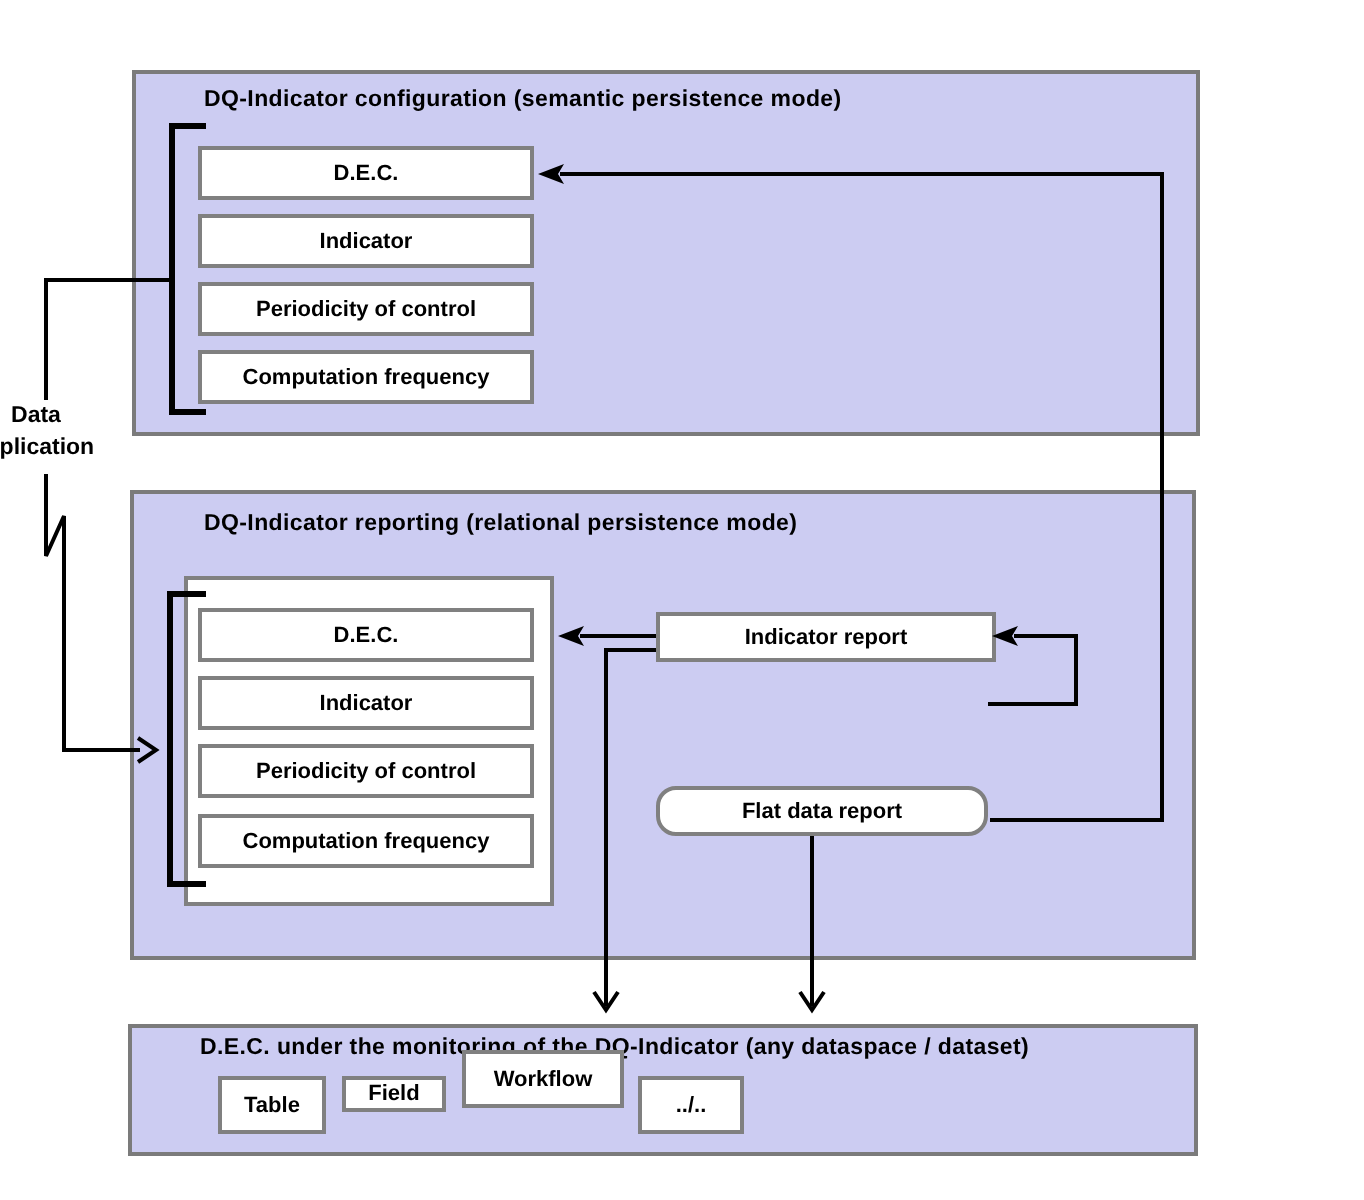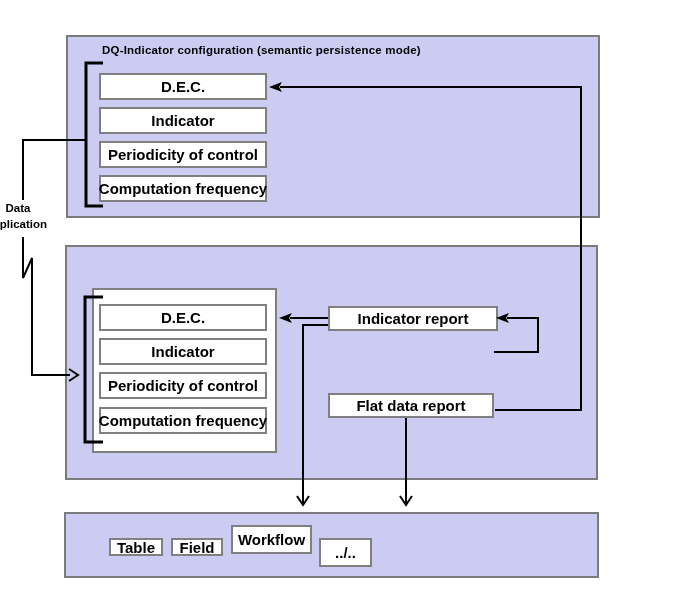--- a/index.html
+++ b/index.html
@@ -31,21 +31,21 @@
     z-index: 3;
   }
   .node {
     position: absolute;
     box-sizing: border-box;
     background: var(--box-fill, #ffffff);
     border: 2px solid var(--box-border, #808080);
     display: flex;
     align-items: center;
     justify-content: center;
-    font-size: 15px;
+    font-size: 11px;
     font-weight: bold;
     color: var(--text, #000);
     white-space: nowrap;
     z-index: 3;
   }
   .container-box {
     position: absolute;
     box-sizing: border-box;
     background: var(--box-fill, #ffffff);
     border: 2px solid var(--box-border, #808080);
@@ -100,34 +100,36 @@
 
   <div class="panel" style="left:66px; top:35px; width:534px; height:183px;"></div>
   <div class="panel-title" style="left:102px; top:44px;">DQ-Indicator configuration (semantic persistence mode)</div>
 
   <div class="node" style="left:99px; top:73px; width:168px; height:27px;">D.E.C.</div>
   <div class="node" style="left:99px; top:107px; width:168px; height:27px;">Indicator</div>
   <div class="node" style="left:99px; top:141px; width:168px; height:27px;">Periodicity of control</div>
   <div class="node" style="left:99px; top:175px; width:168px; height:27px;">Computation frequency</div>
 
   <div class="panel" style="left:65px; top:245px; width:533px; height:235px;"></div>
+  <div class="panel-title" style="left:102px; top:256px;">DQ-Indicator reporting (relational persistence mode)</div>
 
   <div class="container-box" style="left:92px; top:288px; width:185px; height:165px;"></div>
 
   <div class="node" style="left:99px; top:304px; width:168px; height:27px;">D.E.C.</div>
   <div class="node" style="left:99px; top:338px; width:168px; height:27px;">Indicator</div>
   <div class="node" style="left:99px; top:372px; width:168px; height:27px;">Periodicity of control</div>
   <div class="node" style="left:99px; top:407px; width:168px; height:27px;">Computation frequency</div>
 
   <div class="node" style="left:328px; top:306px; width:170px; height:25px;">Indicator report</div>
-  <div class="node" style="left:328px; top:393px; width:166px; height:25px;">Flat data report</div>
+  <div class="node" style="left:328px; top:393px; width:166px; height:25px;border-radius:10px;">Flat data report</div>
 
   <div class="panel" style="left:64px; top:512px; width:535px; height:66px;"></div>
+  <div class="panel-title" style="left:100px; top:518px;">D.E.C. under the monitoring of the DQ-Indicator (any dataspace / dataset)</div>
 
-  <div class="node" style="left:109px; top:538px; width:54px; height:18px;">Table</div>
+  <div class="node" style="left:109px; top:538px; width:54px; height:29px;">Table</div>
   <div class="node" style="left:171px; top:538px; width:52px; height:18px;">Field</div>
   <div class="node" style="left:231px; top:525px; width:81px; height:29px;">Workflow</div>
   <div class="node" style="left:319px; top:538px; width:53px; height:29px;">../..</div>
 
   <div class="repl-label">
     <div>Data</div>
     <div>replication</div>
   </div>
 
   <svg class="overlay" viewBox="0 0 682 600">

